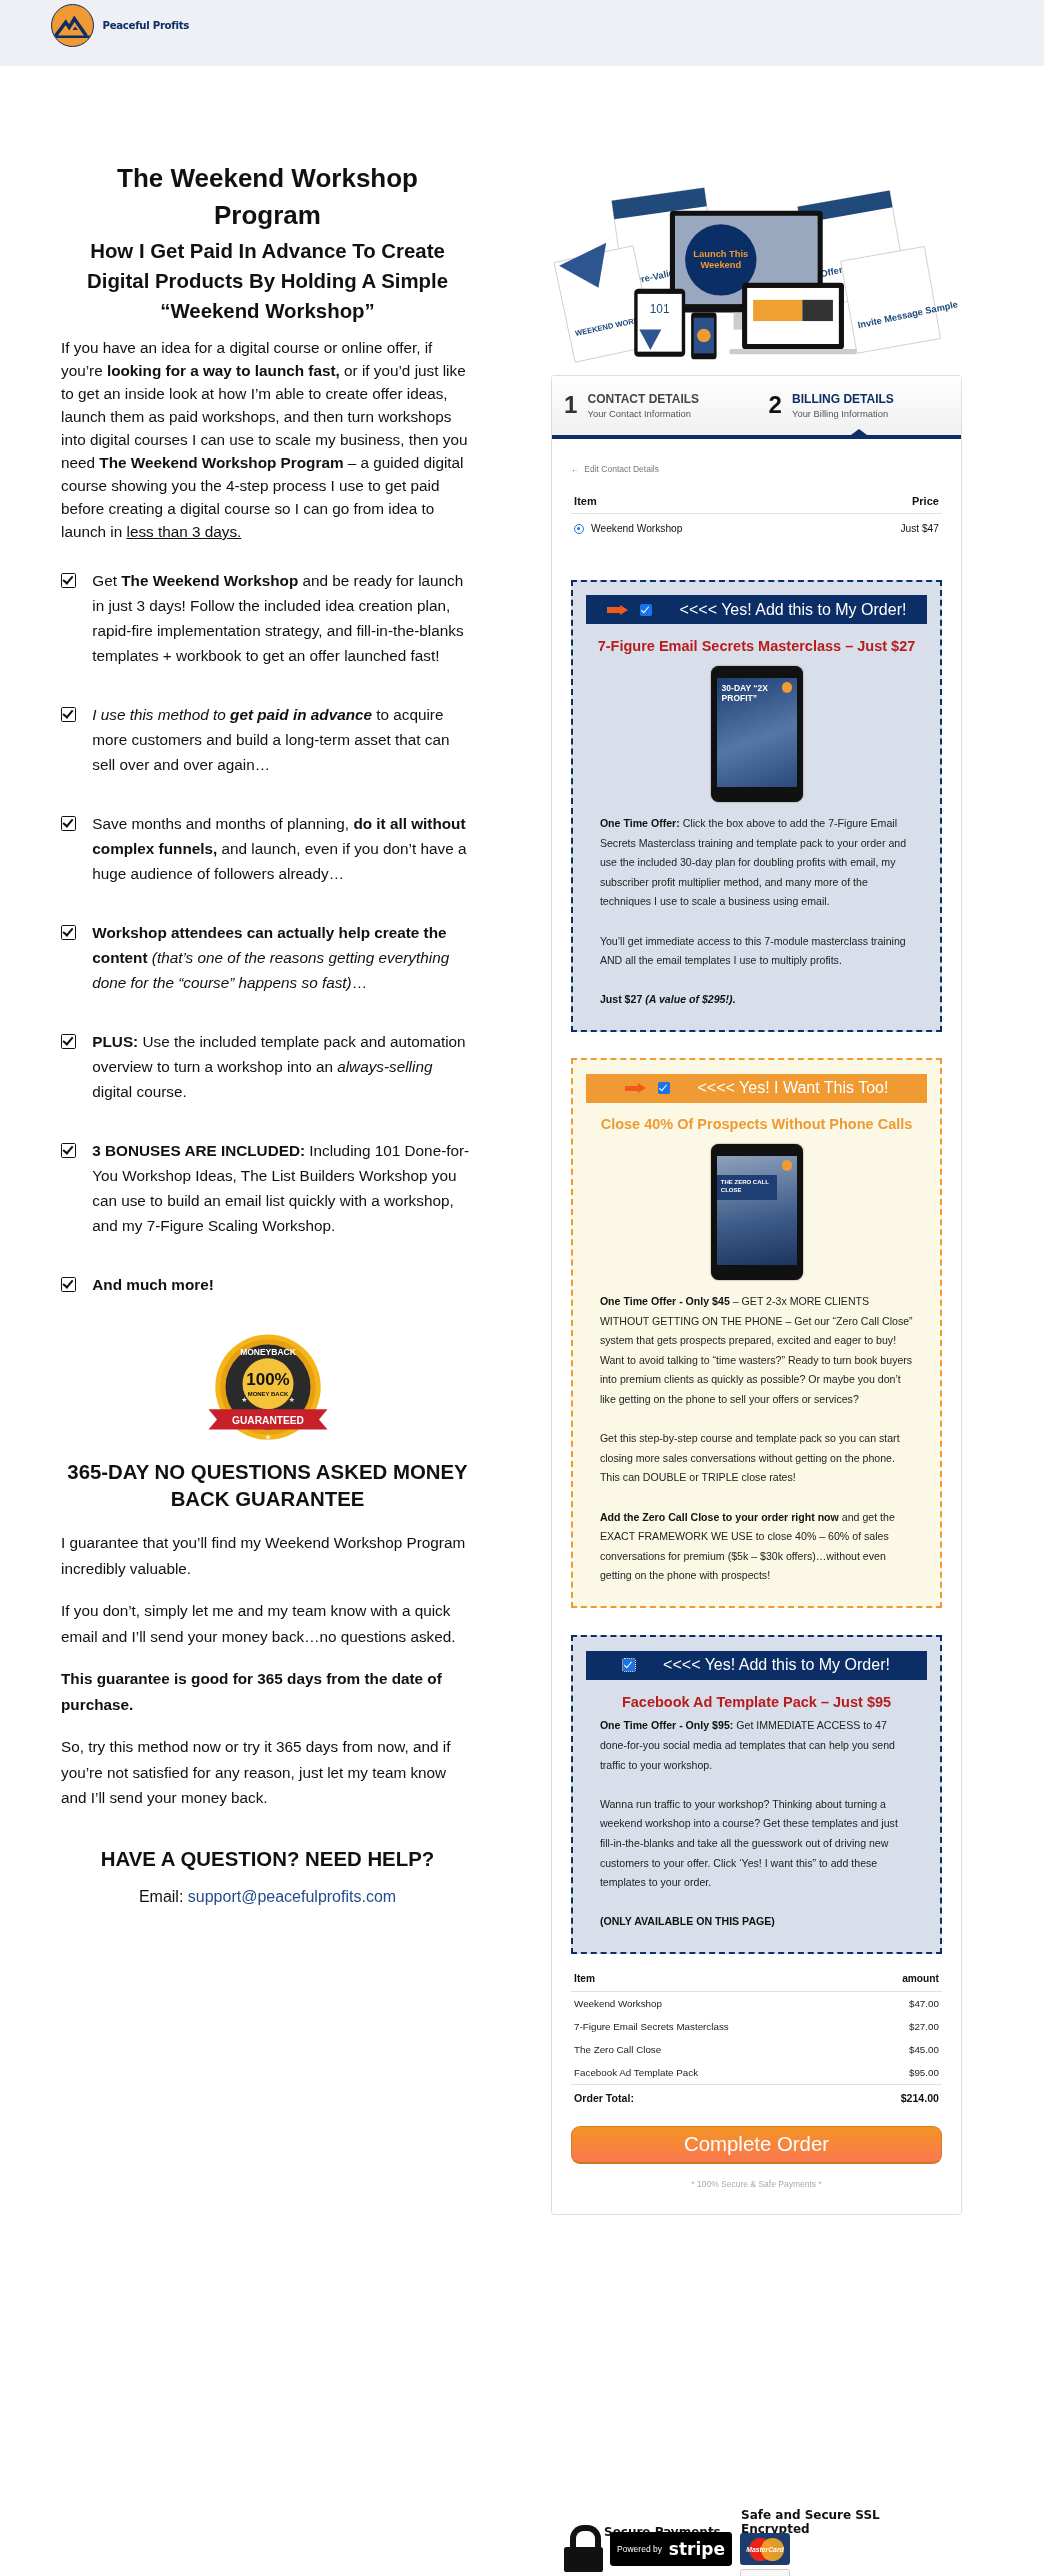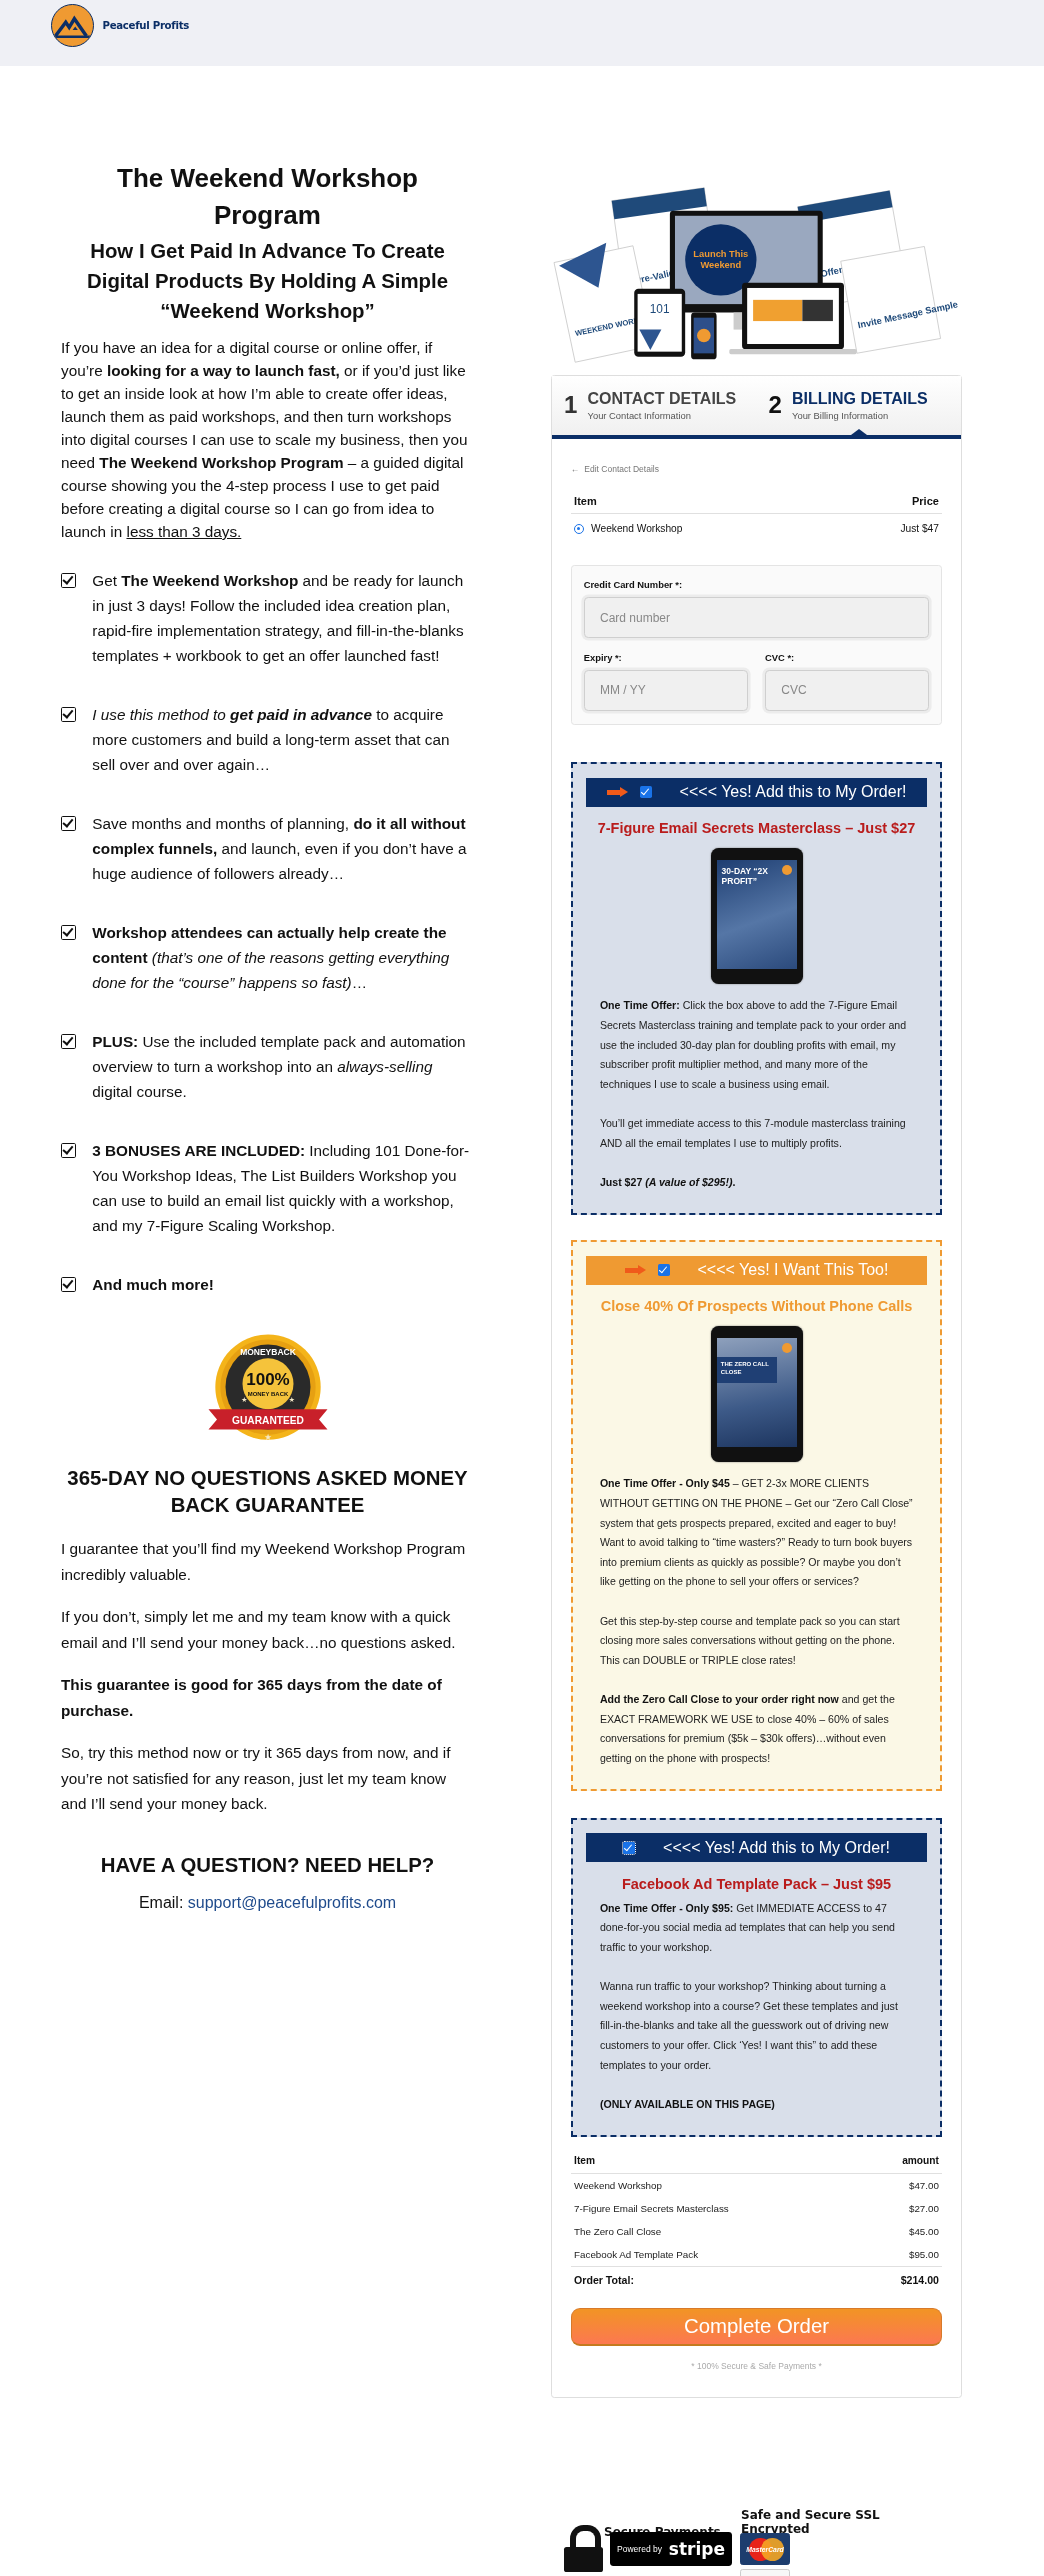--- a/index.html
+++ b/index.html
@@ -23,35 +23,35 @@
   .intro u { text-decoration: underline; }
 
   .checklist { margin-top: 25.5px; }
   .check-item { display: flex; gap: 16px; margin-bottom: 34px; font-size: 15.3px; line-height: 25px; }
   .check-box { flex: 0 0 15.3px; width: 15.3px; height: 15.3px; border: 1.7px solid #111; border-radius: 1.7px; margin-top: 4.3px; position: relative; }
   .check-box::after { content: ""; position: absolute; left: 3.4px; top: 0px; width: 4.3px; height: 7.7px; border: solid #111; border-width: 0 2.1px 2.1px 0; transform: rotate(40deg); }
   .check-text b { font-weight: bold; }
   .check-text i { font-style: italic; }
 
   .badge { width: 136px; height: 119px; margin: 18.7px auto 0; position: relative; }
-  .g-title { font-size: 20.4px; font-weight: bold; text-align: center; line-height: 27px; margin-top: 15px; }
+  .g-title { font-size: 20.4px; font-weight: bold; text-align: center; line-height: 27px; margin-top: 9px; }
   .g-para { font-size: 15.3px; line-height: 25.5px; margin-top: 17px; }
   .g-para.bold { font-weight: bold; }
   .help-title { font-size: 20.4px; font-weight: bold; text-align: center; margin-top: 37px; }
   .help-email { font-size: 16px; text-align: center; margin-top: 17px; }
   .help-email a { color: #1f4b8c; text-decoration: none; }
 
   .hero { height: 183px; position: relative; }
 
   .card { margin-top: 6.8px; border: 1.7px solid #dedede; border-radius: 3.4px; background: #fff; padding-bottom: 25.5px; }
   .steps { height: 63px; background: linear-gradient(#ffffff, #f0f0f0); display: flex; position: relative; border-bottom: 4.3px solid #0b2e66; }
   .step { flex: 1; display: flex; align-items: center; padding-left: 12px; gap: 10.2px; }
   .step-num { font-size: 24px; font-weight: bold; color: #333; }
   .step.active .step-num { color: #111; }
-  .step-title { font-size: 16px; font-weight: bold; color: #444; }
+  .step-title { font-size: 12px; font-weight: bold; color: #444; }
   .step.active .step-title { color: #0b2e66; }
   .step-sub { font-size: 9.4px; color: #555; margin-top: 2.6px; }
   .step-caret { position: absolute; right: 94px; bottom: 0; width: 0; height: 0; border-left: 8.5px solid transparent; border-right: 8.5px solid transparent; border-bottom: 6.8px solid #0b2e66; }
 
   .inner { padding: 0 18.7px; }
   .back-link { font-size: 8.5px; color: #777; margin-top: 25.5px; display: flex; align-items: center; gap: 5.1px; cursor: pointer; }
   .item-head { display: flex; justify-content: space-between; font-size: 11px; font-weight: bold; margin-top: 20.4px; padding: 0 3.4px 6.8px; border-bottom: 0.9px solid #e0e0e0; }
   .item-row { display: flex; justify-content: space-between; font-size: 10.2px; padding: 8.5px 3.4px; align-items: center; }
   .radio { width: 10.2px; height: 10.2px; border: 1.7px solid #1a73e8; border-radius: 50%; display: inline-block; position: relative; margin-right: 6.8px; vertical-align: middle; }
   .radio::after { content: ""; position: absolute; left: 1.7px; top: 1.7px; width: 3.4px; height: 3.4px; border-radius: 50%; background: #1a73e8; }
@@ -260,40 +260,20 @@
 
         <div class="item-head">
           <span>Item</span>
           <span>Price</span>
         </div>
         <div class="item-row">
           <span><span class="radio"></span><span>Weekend Workshop</span></span>
           <span>Just $47</span>
         </div>
 
-        <div class="cc-box">
-          <div class="cc-label">Credit Card Number *:</div>
-          <div class="cc-input">
-              <span>Card number</span>
-            </div>
-          <div class="cc-row">
-            <div class="cc-col">
-              <div class="cc-label">Expiry *:</div>
-              <div class="cc-input">
-                  <span>MM / YY</span>
-                </div>
-            </div>
-            <div class="cc-col">
-              <div class="cc-label">CVC *:</div>
-              <div class="cc-input">
-                  <span>CVC</span>
-                </div>
-            </div>
-          </div>
-        </div>
 
         <div class="bump">
           <div class="bump-bar">
             <span class="bump-arrow"></span>
             <span class="bump-check"></span>
             <span>&lt;&lt;&lt;&lt; Yes! Add this to My Order!</span>
           </div>
           <div class="bump-heading">7-Figure Email Secrets Masterclass – Just $27</div>
           <div class="tablet">
             <div class="tablet-screen">

